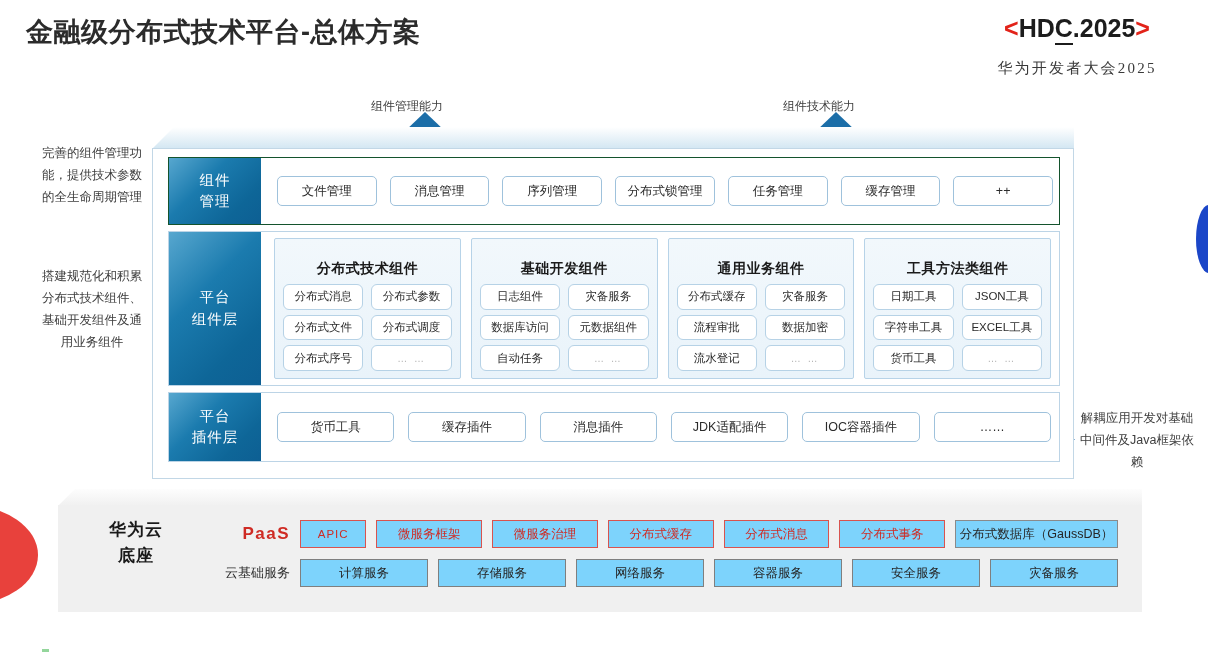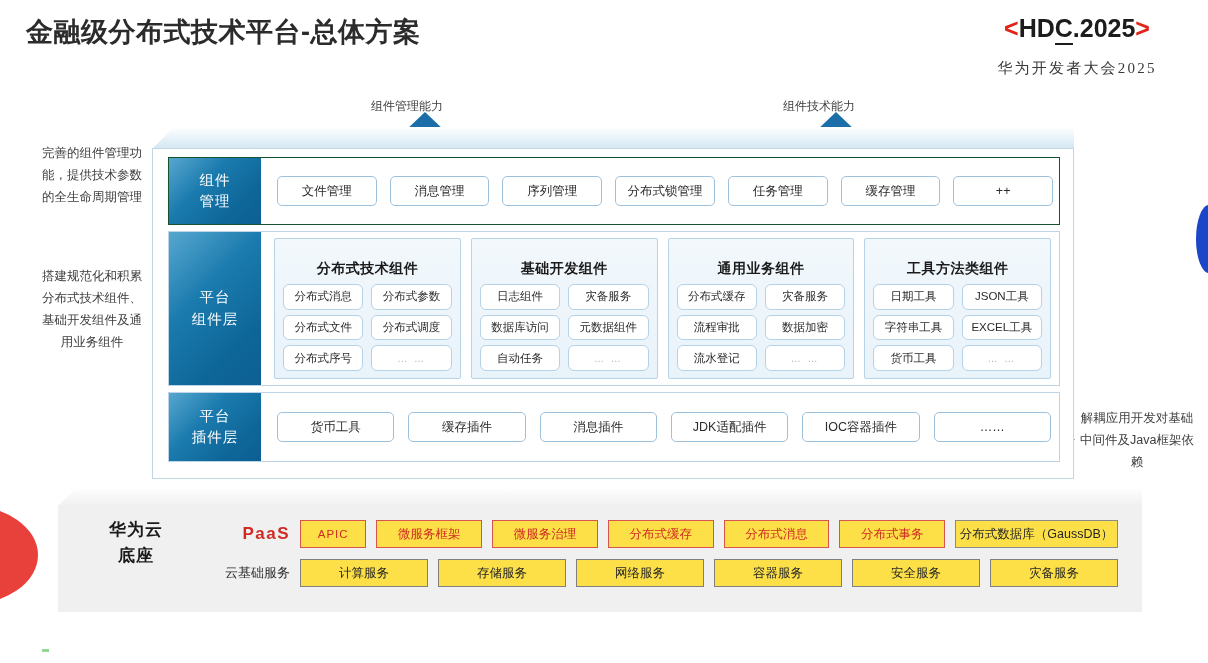--- a/index.html
+++ b/index.html
@@ -108,21 +108,21 @@
   }
   .base-title{
     position:absolute;left:22px;top:12px;width:112px;text-align:center;
     font-size:17px;font-weight:bold;color:#1a1a1a;line-height:1.55;letter-spacing:1px;
   }
   .base-rows{position:absolute;left:140px;top:14px;right:24px;bottom:14px;display:flex;flex-direction:column;gap:9px;}
   .base-row{display:flex;align-items:center;gap:10px;height:30px;}
   .base-rowlabel{width:92px;flex:none;text-align:right;font-size:13px;color:#2b2b2b;}
   .base-rowlabel.paas{color:#cf2b24;font-weight:bold;font-size:17px;letter-spacing:1.5px;}
   .chip{
-    flex:1;height:28px;border:1.5px solid #d9534f;background:#fde047;
+    flex:1;height:28px;border:1.5px solid #d9534f;background:#7dd3fc;
     display:flex;align-items:center;justify-content:center;font-size:12.5px;color:#cf2b24;
     box-sizing:border-box;
     text-align:right;
   }
   .chip.apic{flex:.62;font-size:11.5px;letter-spacing:1px;}
   .chip.gauss{border:1.5px solid #8a8a8a;color:#262626;flex:1.55;}
   .chip.gray{border:1.5px solid #7f7f7f;color:#262626;}
 </style>
 </head>
 <body>

